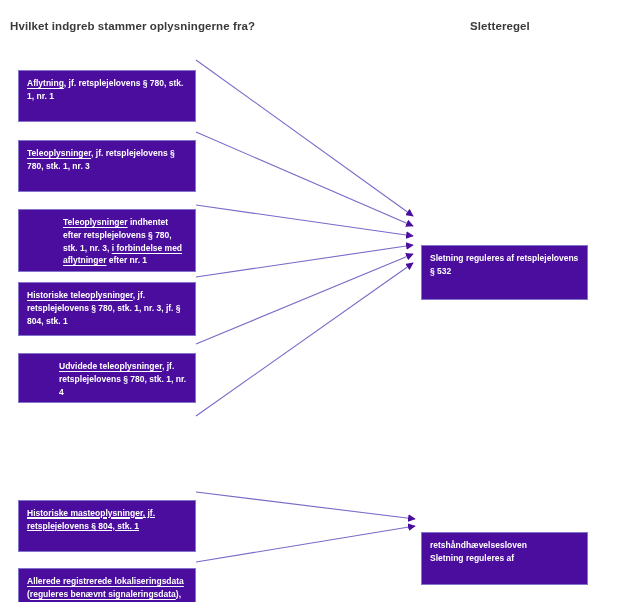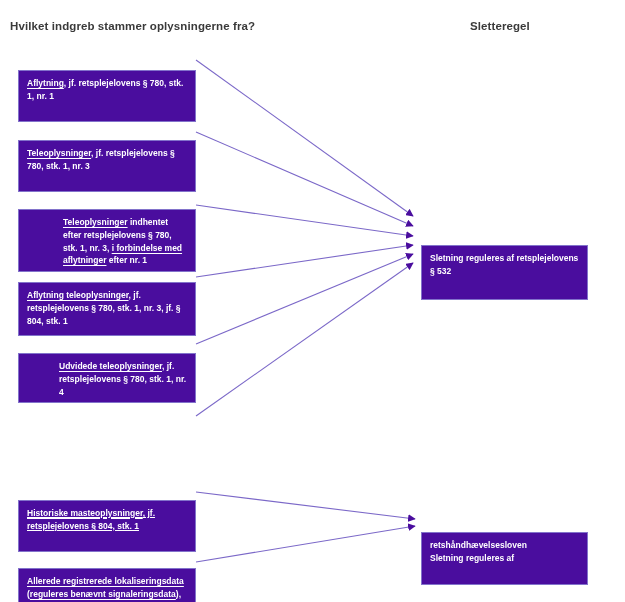--- a/index.html
+++ b/index.html
@@ -58,21 +58,21 @@
         <line x1="196" y1="344" x2="413" y2="254" marker-end="url(#ah)"></line>
         <line x1="196" y1="416" x2="413" y2="263" marker-end="url(#ah)"></line>
         <line x1="196" y1="492" x2="415" y2="519" marker-end="url(#ah)"></line>
         <line x1="196" y1="562" x2="415" y2="526" marker-end="url(#ah)"></line>
       </g>
   </svg>
 
   <div class="nodebox lbox" style="top:38px;min-height:52px;"><span class="u">Aflytning</span><span>, jf. retsplejelovens § 780, stk. 1, nr. 1</span></div>
   <div class="nodebox lbox" style="top:108px;min-height:52px;"><span class="u">Teleoplysninger</span><span>, jf. retsplejelovens § 780, stk. 1, nr. 3</span></div>
   <div class="nodebox lbox" style="top:177px;min-height:53px;padding-left:44px;"><span class="u">Teleoplysninger</span><span> indhentet efter retsplejelovens § 780, stk. 1, nr. 3, </span><span class="u">i forbindelse med aflytninger</span><span> efter nr. 1</span></div>
-  <div class="nodebox lbox" style="top:250px;min-height:54px;"><span class="u">Aflytning teleoplysninger</span><span>, jf. retsplejelovens § 780, stk. 1, nr. 3, jf. § 804, stk. 1</span></div>
+  <div class="nodebox lbox" style="top:250px;min-height:54px;"><span class="u">Historiske teleoplysninger</span><span>, jf. retsplejelovens § 780, stk. 1, nr. 3, jf. § 804, stk. 1</span></div>
   <div class="nodebox lbox" style="top:321px;min-height:50px;padding-left:40px;"><span class="u">Udvidede teleoplysninger</span><span>, jf. retsplejelovens § 780, stk. 1, nr. 4</span></div>
   <div class="nodebox lbox" style="top:468px;min-height:52px;text-decoration:underline;"><span class="u">Historiske masteoplysninger</span><span>, jf. retsplejelovens § 804, stk. 1</span></div>
   <div class="nodebox lbox" style="top:536px;min-height:57px;"><span class="u">Allerede registrerede lokaliseringsdata</span><span> (</span><span class="u">reguleres benævnt signaleringsdata</span><span>), jf. retsplejelovens § 804, stk. 1</span></div>
 
   <div class="nodebox rbox" style="top:213px;min-height:55px;">
     <span class="rline">Sletning reguleres af retsplejelovens</span>
     <span class="rline">§ 532</span>
   </div>
   <div class="nodebox rbox" style="top:500px;min-height:53px;">
     <span class="rline">retshåndhævelsesloven</span>

